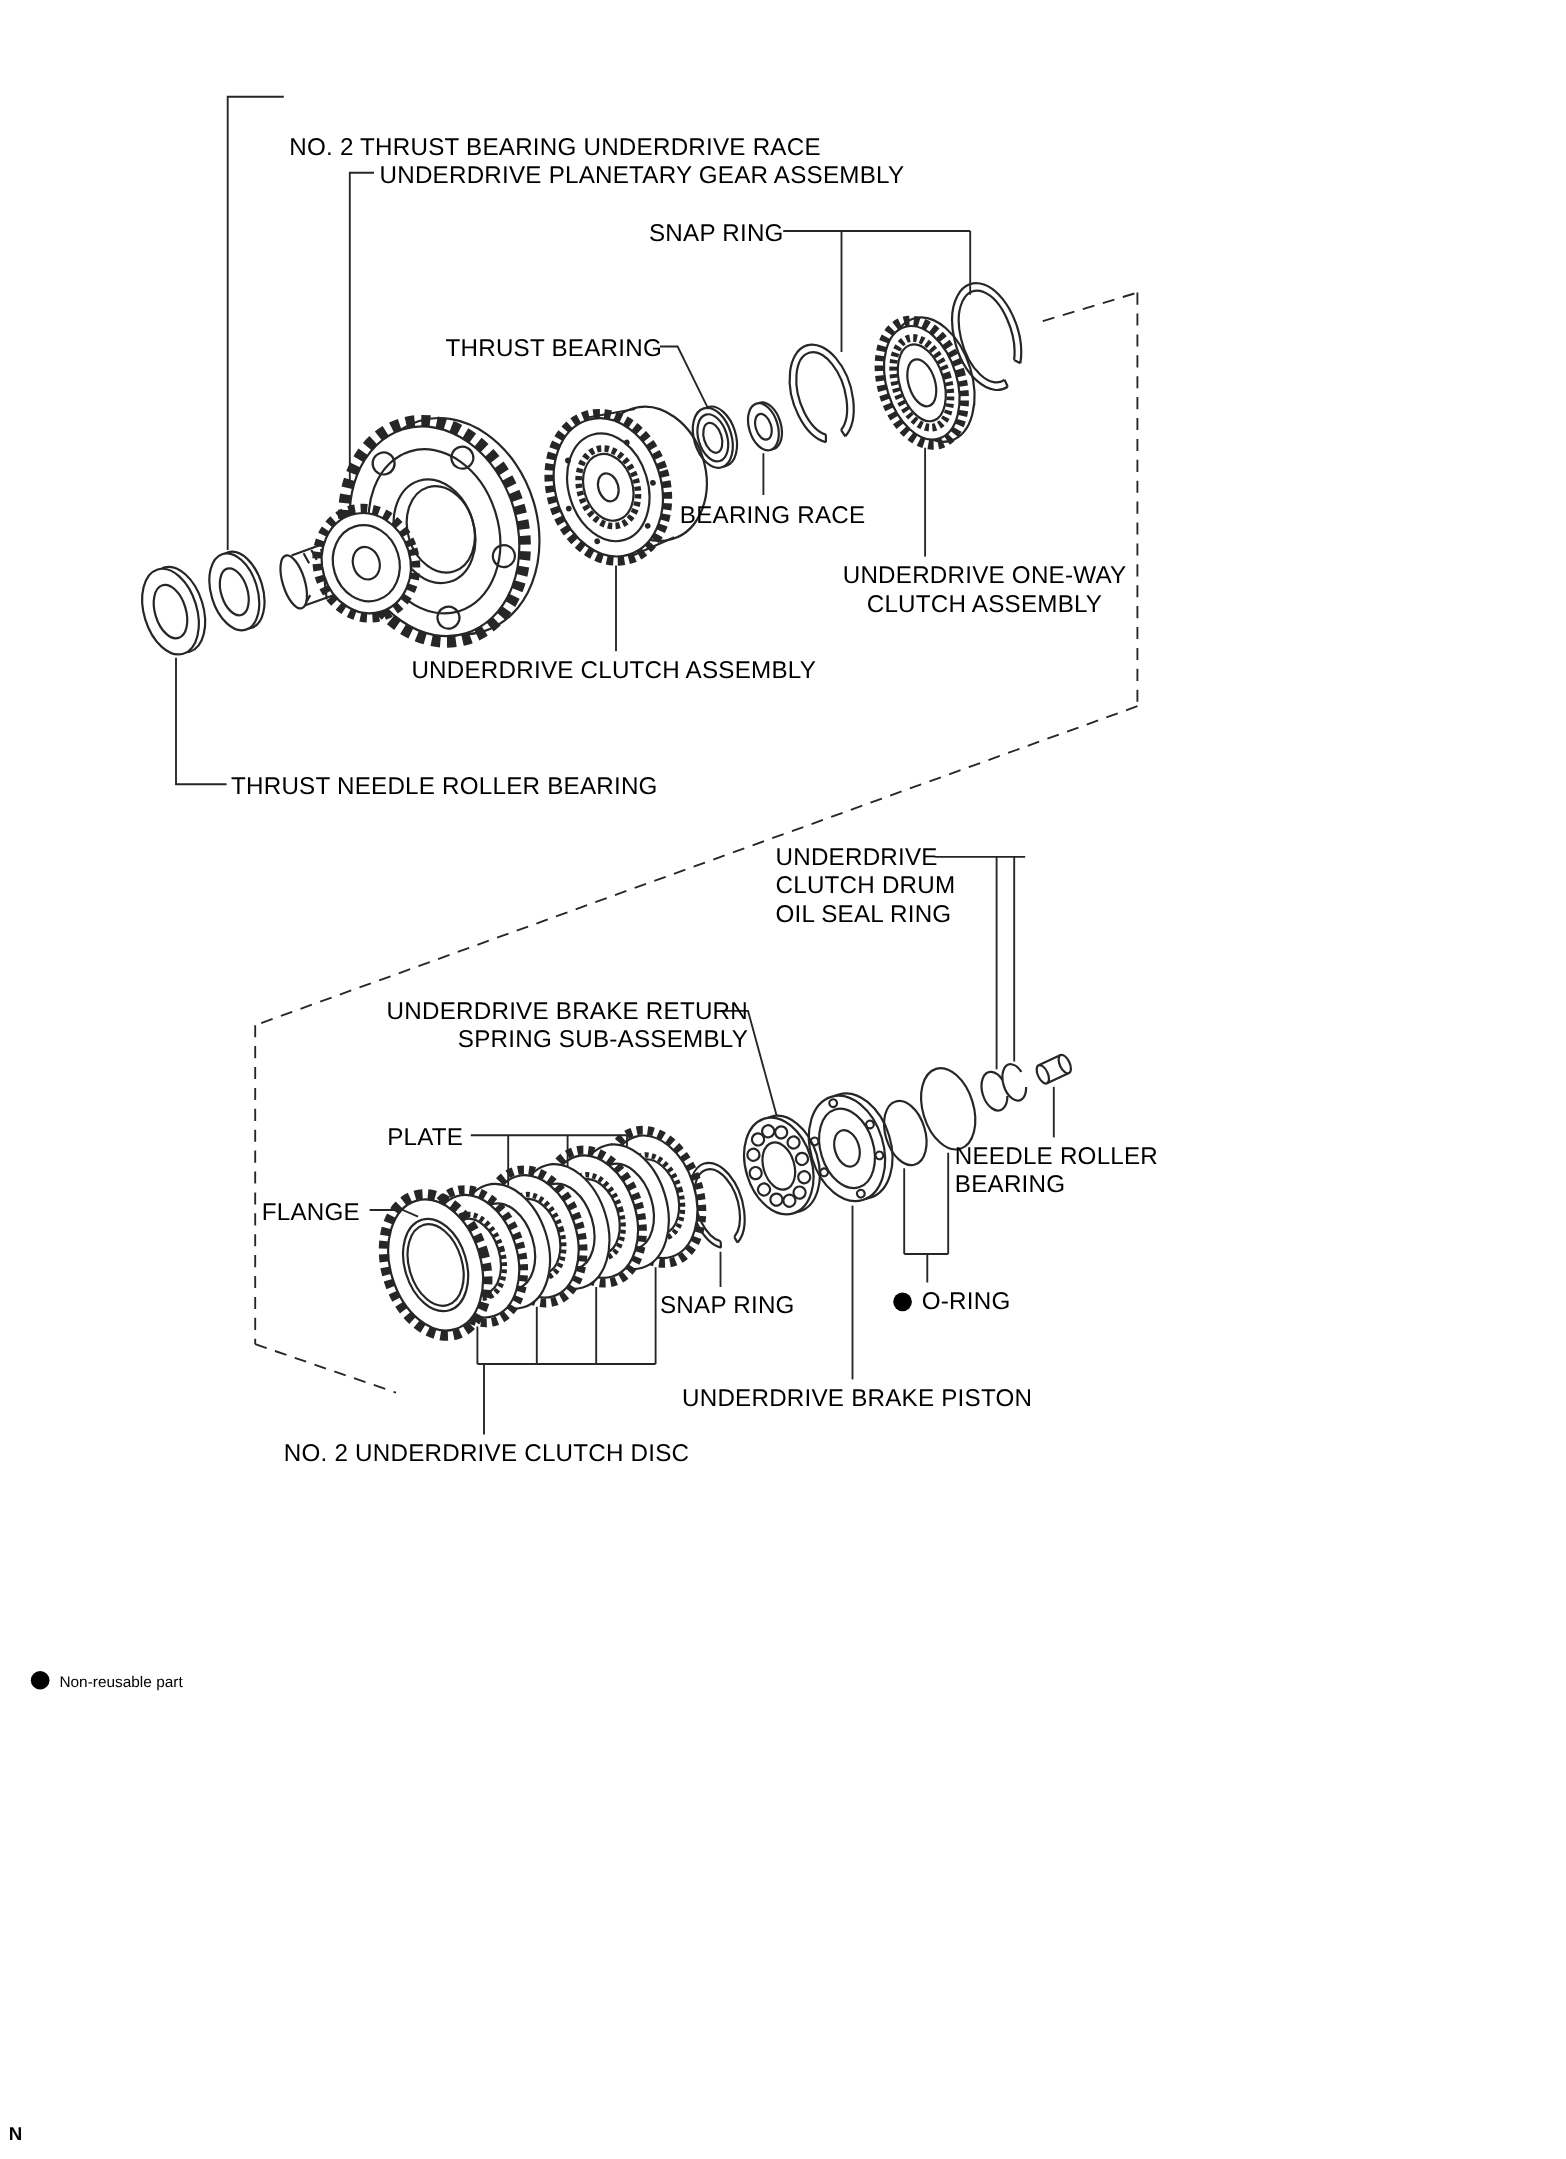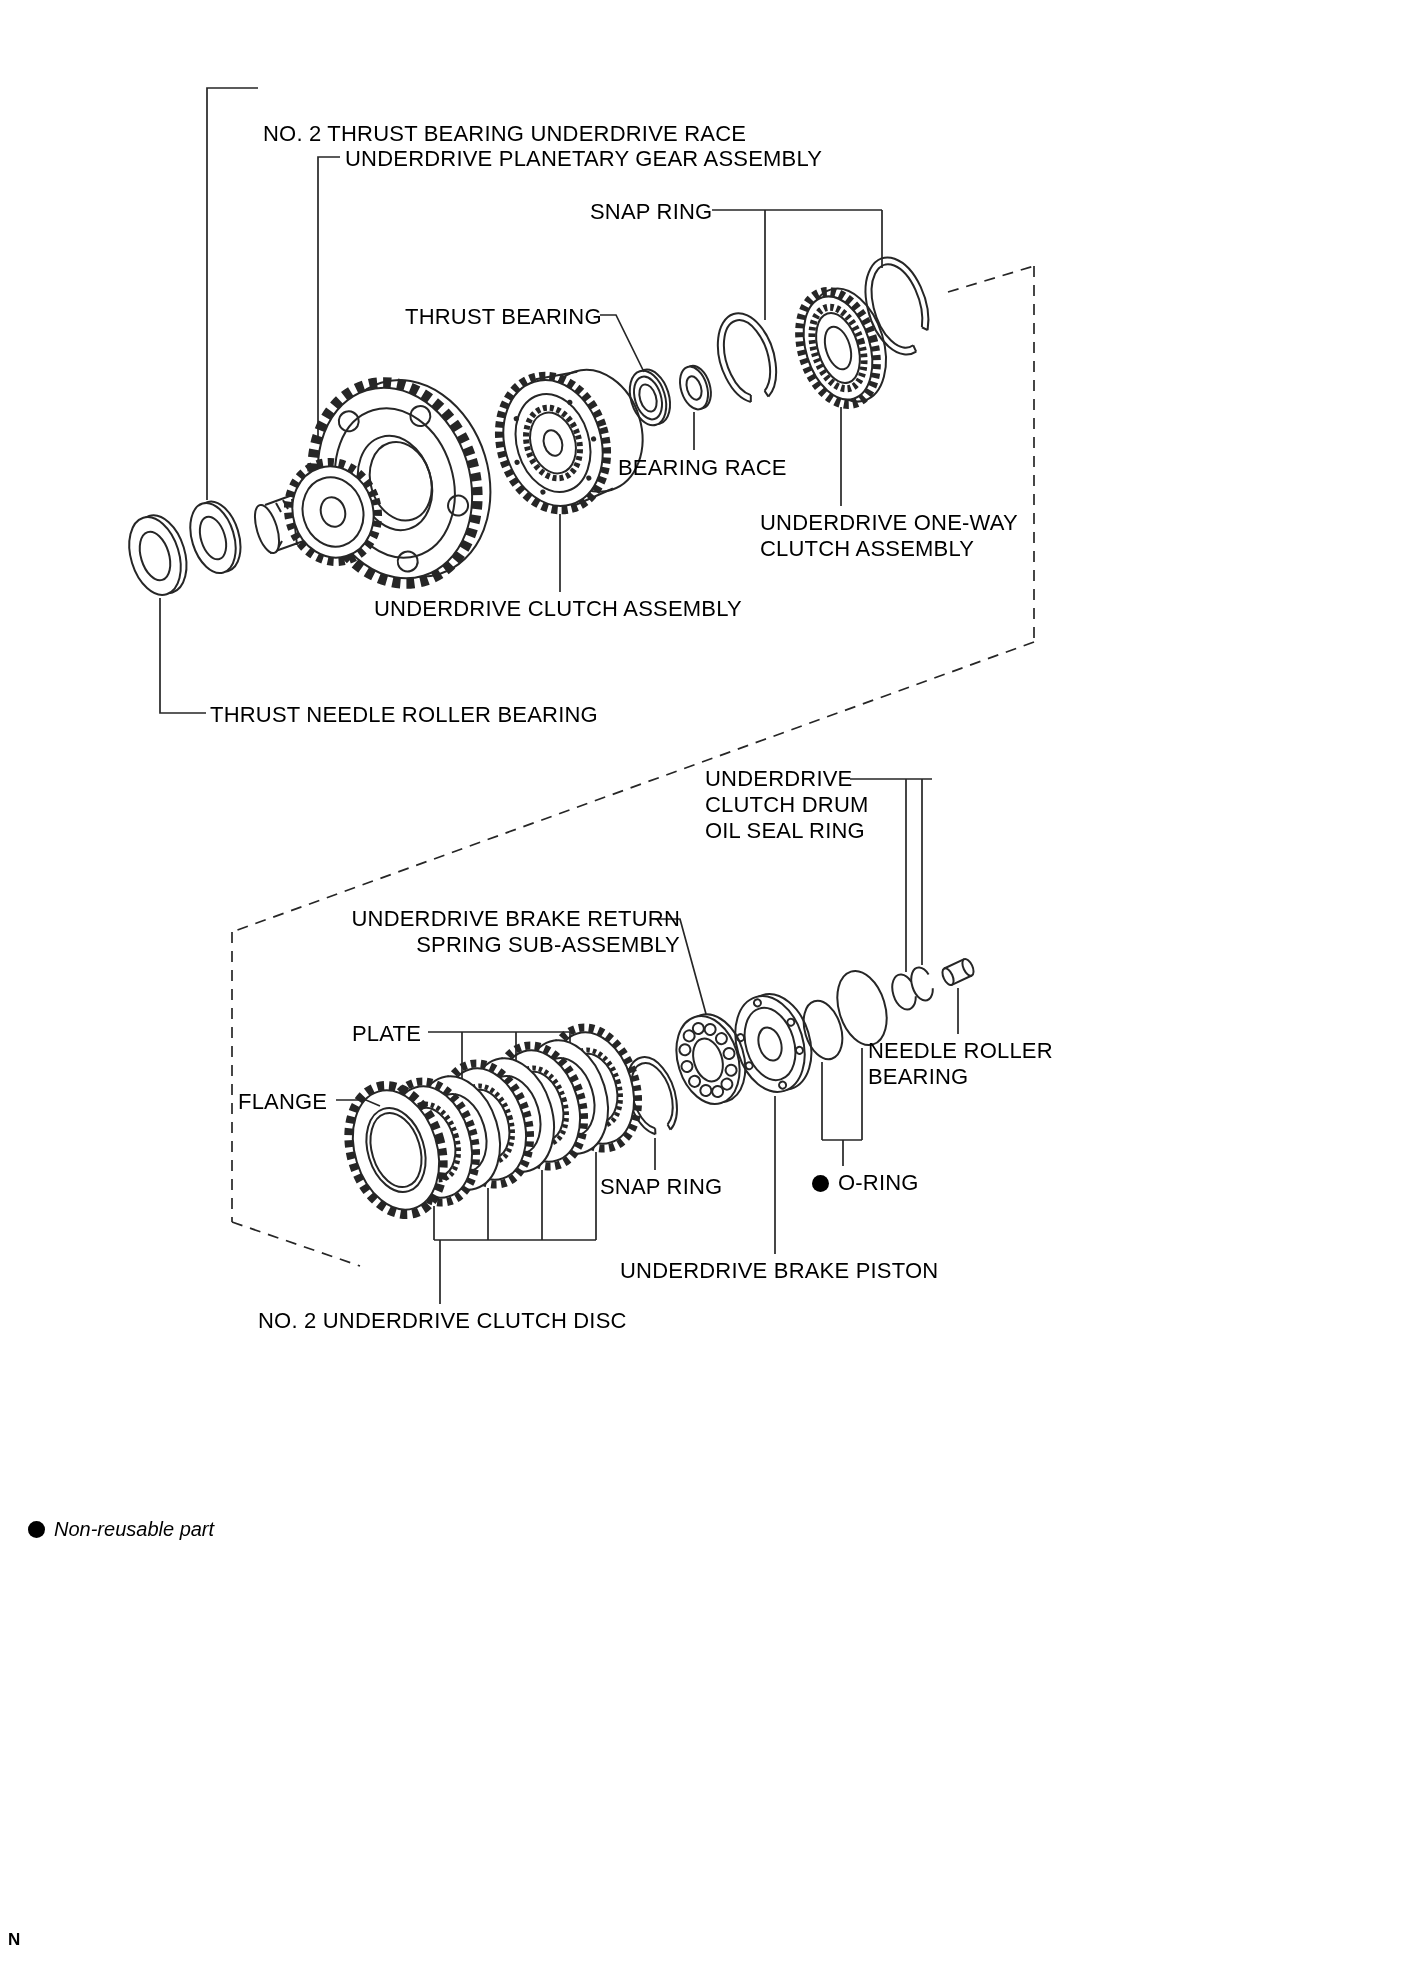--- a/index.html
+++ b/index.html
@@ -8,21 +8,21 @@
   .page { position:relative; width:1424px; height:1963px; background:#ffffff; overflow:hidden; }
   svg.diagram { position:absolute; left:0; top:0; }
 
   .lbl { position:absolute; font-size:22px; line-height:26px; color:#000000;
          letter-spacing:0.2px; white-space:nowrap; }
   .lbl.wrap { white-space:normal; }
 
   .bullet { display:inline-block; width:17px; height:17px; border-radius:50%;
             background:#000000; margin-right:9px; vertical-align:-2px; }
 
-  .legend { position:absolute; left:28px; top:1516px; font-size:20px; line-height:26px; color:#000000;font-style:italic; }
+  .legend { position:absolute; left:28px; top:1516px; font-size:14px; line-height:26px; color:#000000; }
   .page-mark { position:absolute; left:8px; top:1930px; font-size:17px; font-weight:bold; color:#000000; }
 
   .ln     { fill:none; stroke:#262626; stroke-width:2; }
   .fw     { fill:#ffffff; }
   .teeth  { fill:none; stroke:#262626; }
   .dot    { fill:#262626; stroke:none; }
   .leader { fill:none; stroke:#262626; stroke-width:1.7; }
   .dashed { fill:none; stroke:#262626; stroke-width:1.7; stroke-dasharray:11 8; }
 </style>
 </head>
@@ -238,21 +238,21 @@
       <path class="leader" d="M 775 1254 L 775 1096"></path>
       <path class="leader" d="M 440 1304 L 440 1240 M 434 1240 L 596 1240 M 434 1240 L 434 1206 M 488 1240 L 488 1188 M 542 1240 L 542 1170 M 596 1240 L 596 1152"></path>
     </g>
   </svg>
 
   <div class="lbl" style="left:263px; top:77px;margin-top:44px;">NO. 2 THRUST BEARING UNDERDRIVE RACE</div>
   <div class="lbl" style="left:345px; top:146px;">UNDERDRIVE PLANETARY GEAR ASSEMBLY</div>
   <div class="lbl" style="left:590px; top:199px;">SNAP RING</div>
   <div class="lbl" style="left:405px; top:304px;">THRUST BEARING</div>
   <div class="lbl" style="left:618px; top:455px;">BEARING RACE</div>
-  <div class="lbl wrap" style="left:760px; top:510px; width:270px;">UNDERDRIVE ONE-WAY CLUTCH ASSEMBLY</div>
+  <div class="lbl wrap" style="left:760px; top:510px; width:270px;text-align:center;">UNDERDRIVE ONE-WAY CLUTCH ASSEMBLY</div>
   <div class="lbl" style="left:374px; top:596px;">UNDERDRIVE CLUTCH ASSEMBLY</div>
   <div class="lbl" style="left:210px; top:702px;">THRUST NEEDLE ROLLER BEARING</div>
   <div class="lbl wrap" style="left:705px; top:766px; width:175px;">UNDERDRIVE CLUTCH DRUM OIL SEAL RING</div>
   <div class="lbl wrap" style="left:330px; top:906px; width:350px;text-align:right;">UNDERDRIVE BRAKE RETURN SPRING SUB-ASSEMBLY</div>
   <div class="lbl" style="left:352px; top:1021px;">PLATE</div>
   <div class="lbl" style="left:238px; top:1089px;">FLANGE</div>
   <div class="lbl" style="left:600px; top:1174px;">SNAP RING</div>
   <div class="lbl wrap" style="left:868px; top:1038px; width:205px;">NEEDLE ROLLER BEARING</div>
   <div class="lbl" style="left:812px; top:1170px;">
     <span class="bullet"></span><span>O-RING</span>

